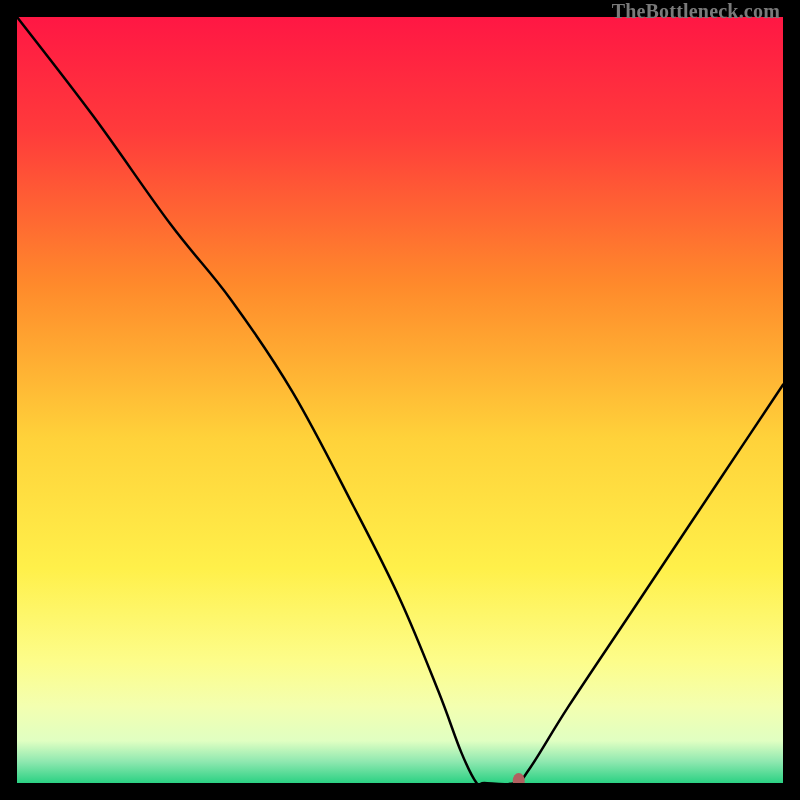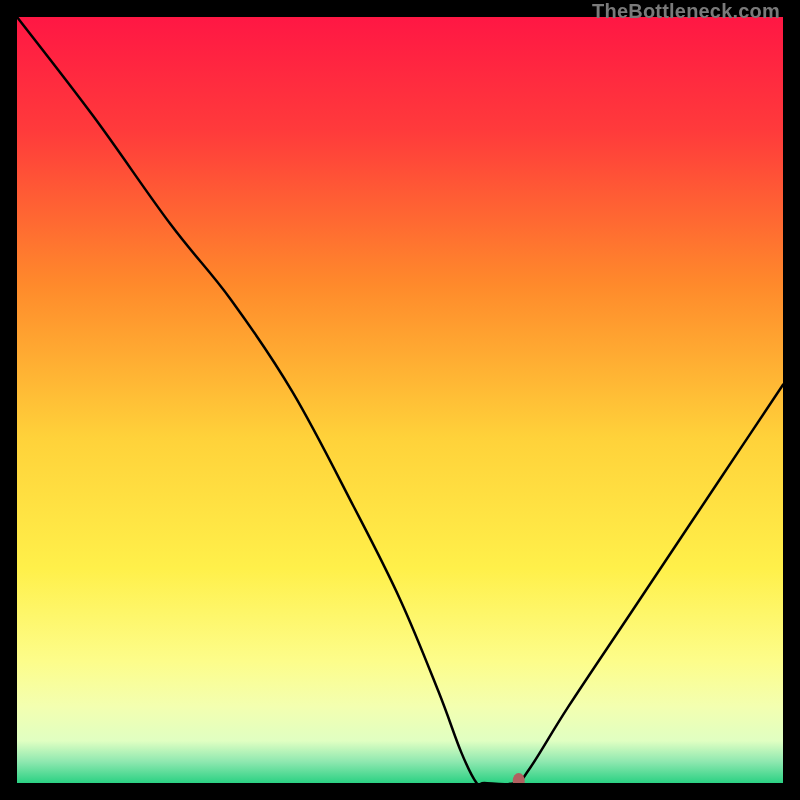--- a/index.html
+++ b/index.html
@@ -22,21 +22,21 @@
     position: absolute;
     left: 0;
     top: 0;
     width: 766px;
     height: 766px;
   }
   .watermark {
     position: absolute;
     top: 0;
     right: 20px;
-    font-family: Liberation Sans, sans-serif;
+    font-family: Liberation Serif, serif;
     font-size: 20px;
     font-weight: bold;
     color: #7a7a7a;
     letter-spacing: 0.2px;
   }
   svg {
     display: block;
   }
 </style>
 </head>

